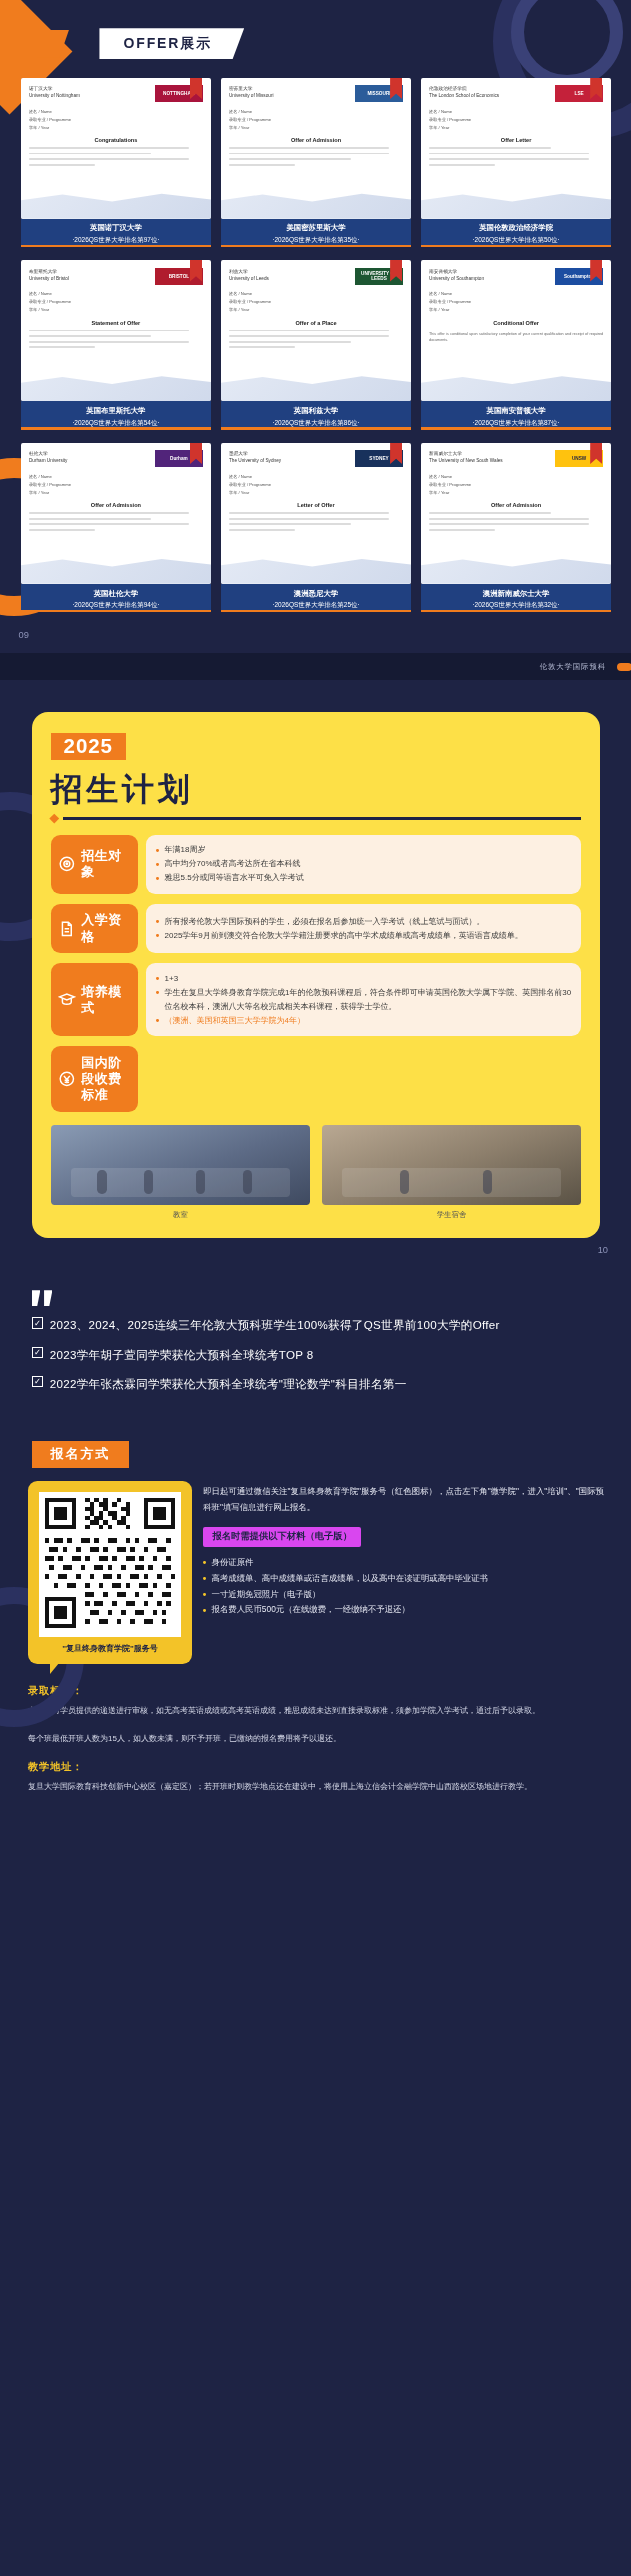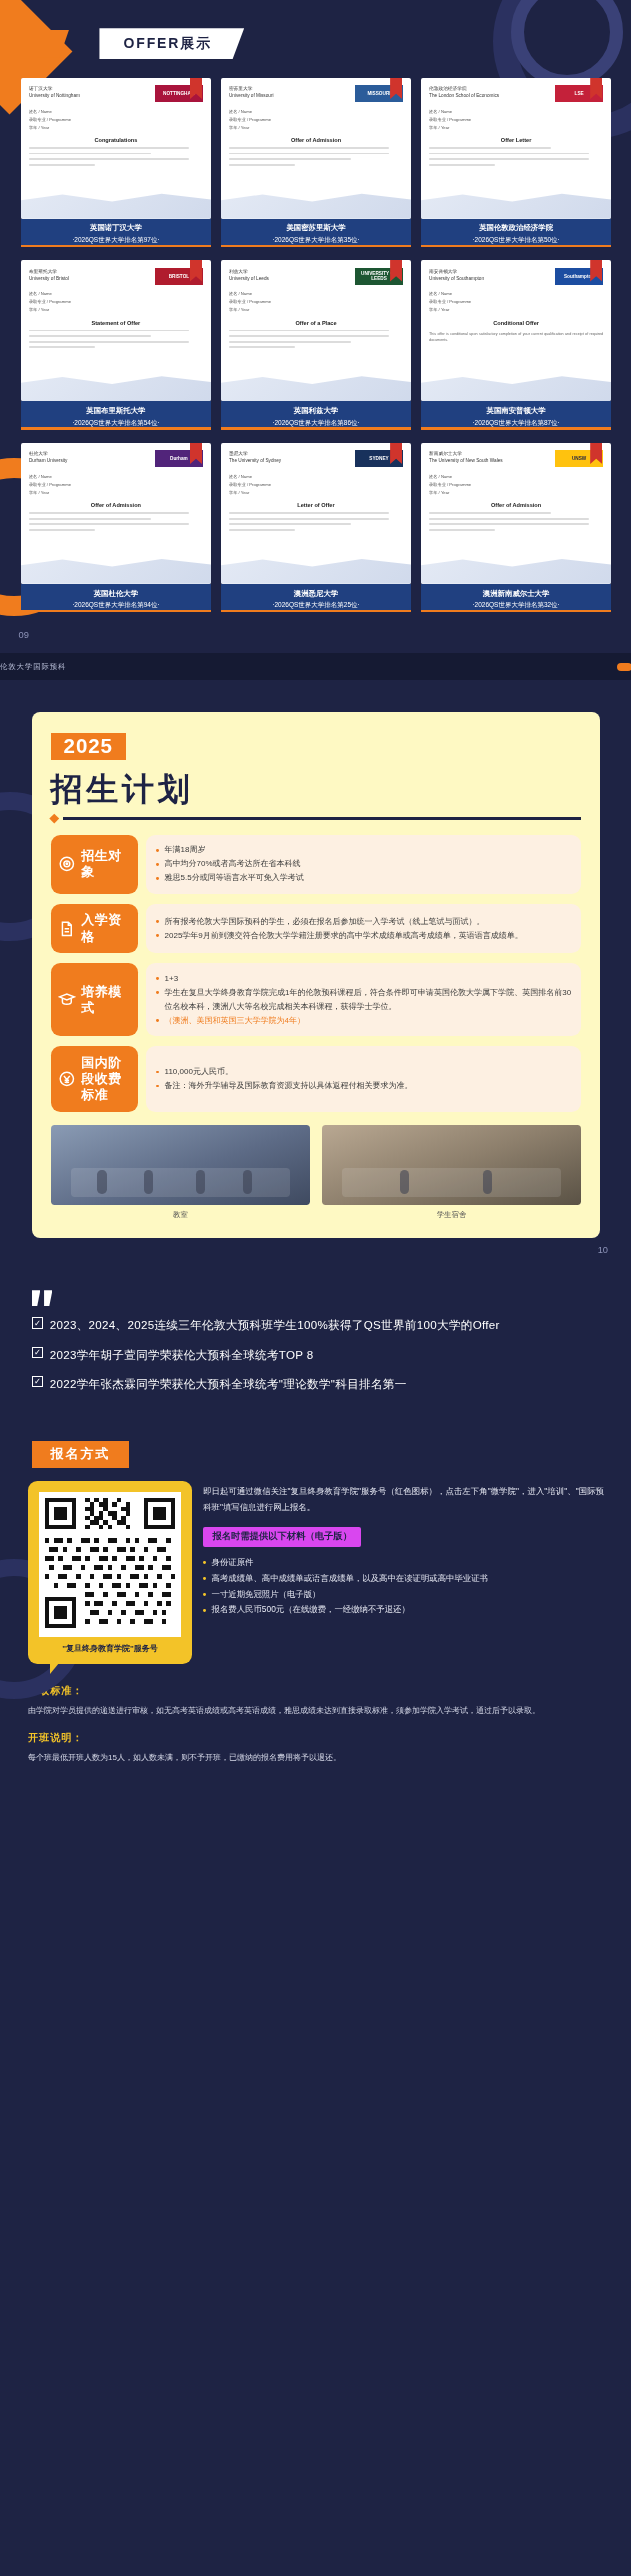--- a/index.html
+++ b/index.html
@@ -110,22 +110,22 @@
   .offer-label .rank { display: block; font-size: 6.5px; font-weight: normal; margin-top: 0.9px; }
   .offer-label::after{
     content:""; position:absolute; left:0; right:0; bottom:0; height:2.8px; background:#f07c1e;
   }
   .page-num-09 {
     position: absolute; left: 18.6px; bottom: 13px;
     color: #8d93b8; font-size: 9.3px; z-index: 5;
   }
   .footer-strip {
     background: #151a33;
-    display: flex; align-items: center; justify-content: space-between;
-    padding: 8.4px 0; gap: 24px;
+    display: flex; align-items: center; justify-content: flex-end;
+    padding: 8.4px 0; gap: 11px;
   }
   .footer-strip .ft-txt { font-size: 7.4px; color: #b9bfd8; letter-spacing: 0.9px; }
   .footer-strip .ft-badge {
     width: 15px; height: 8.4px; border-radius: 4.7px; background: #f07c1e;
   }
 
   
   .sec-plan {
     background: #1e2344;
     position: relative;
@@ -133,22 +133,22 @@
     overflow: hidden;
   }
   .plan-deco-l {
     position: absolute; left: -65px; top: 112px;
     width: 149px; height: 149px; border-radius: 50%;
     border: 18.6px solid #2b3160;
   }
   .plan-card {
     position: relative; z-index: 3;
     margin: 0 32px;
-    background: #fef9c3;
-    border-radius: 8px;
+    background: #fde047;
+    border-radius: 16px;
     padding: 20.5px 18.6px 18.6px;
     color: #333;
   }
   .plan-year {
     display: inline-block;
     background: #f07c1e; color: #fff;
     font-size: 20.5px; font-weight: bold;
     padding: 0.9px 13px 2.8px;
     letter-spacing: 0.9px;
   }
@@ -647,26 +647,20 @@
     
     <div class="plan-row">
       <div class="plan-tag">
         <span class="ticon">
           <svg width="17.7" height="17.7" viewBox="0 0 24 24" fill="none" stroke="#fff" stroke-width="2">
             <circle cx="12" cy="12" r="9"></circle>
               <path d="M8 8l4 5 4-5M12 13v5M9 14h6M9 16.5h6"></path>
           </svg>
         </span>
         <span class="tlabel">国内阶段收费标准</span>
-      </div>
-      <div class="plan-body">
-        <ul>
-          <li>110,000元人民币。</li>
-          <li>备注：海外升学辅导及国际教育资源支持以具体返程付相关要求为准。</li>
-        </ul>
       </div>
     </div>
 
     <div class="plan-photos">
       <div class="photo-item">
         <div class="photo-box">
           <span class="fig" style="left:18%"></span>
             <span class="fig" style="left:36%"></span>
           <span class="fig" style="left:56%"></span>
             <span class="fig" style="left:74%"></span>
@@ -854,18 +848,21 @@
       </ul>
     </div>
   </div>
 
   <div class="info-blocks">
     <div class="info-block">
       <div class="info-h">录取标准：</div>
       <div class="info-p">由学院对学员提供的递送进行审核，如无高考英语成绩或高考英语成绩，雅思成绩未达到直接录取标准，须参加学院入学考试，通过后予以录取。</div>
     </div>
     <div class="info-block">
-      <div class="info-h">开班说明：</div>
       <div class="info-p">每个班最低开班人数为15人，如人数未满，则不予开班，已缴纳的报名费用将予以退还。</div>
+    </div>
+    <div class="info-block">
+      <div class="info-h">教学地址：</div>
+      <div class="info-p">复旦大学国际教育科技创新中心校区（嘉定区）；若开班时则教学地点还在建设中，将使用上海立信会计金融学院中山西路校区场地进行教学。</div>
     </div>
   </div>
 </div>
 
 
 </body></html>

